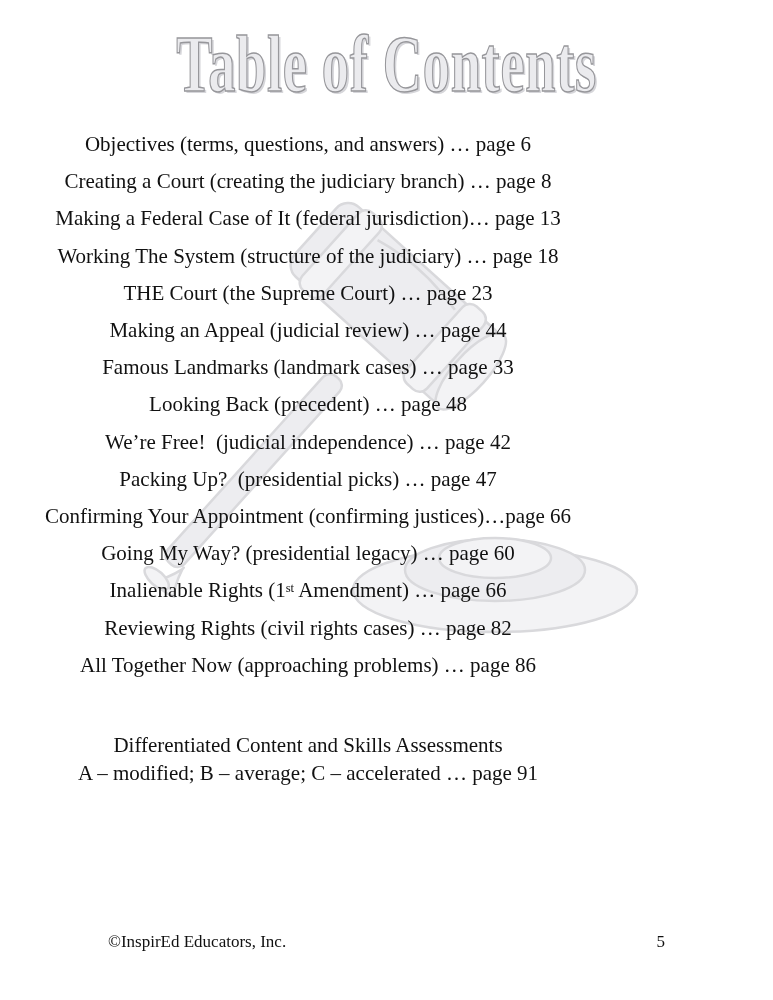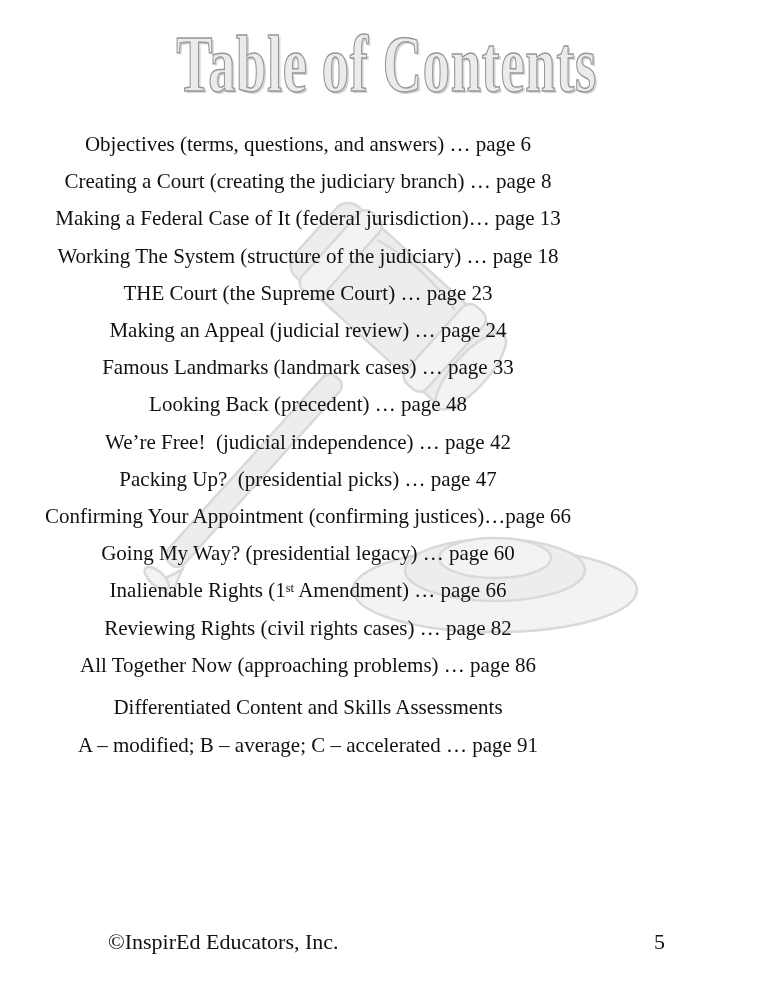--- a/index.html
+++ b/index.html
@@ -45,40 +45,41 @@
     width: 616px;
     text-align: center;
     z-index: 1;
   }
   .toc-row {
     font-size: 21px;
     line-height: 37.2px;
     white-space: pre-wrap;
   }
   .toc-row.two-line {
-    line-height: 38px;
+    line-height: 28px;
     padding-top: 4px;
     padding-bottom: 3px;
+    margin-top: 43px;
   }
   .toc-row sup {
     font-size: 60%;
     vertical-align: baseline;
     position: relative;
     top: -0.45em;
     line-height: 0;
   }
   .footer {
     position: absolute;
     left: 108px;
     right: 108px;
     top: 931px;
     display: flex;
     justify-content: space-between;
     align-items: baseline;
-    font-size: 22px;
+    font-size: 17px;
     line-height: 22px;
     z-index: 1;
     text-align: center;
   }
 </style>
 </head>
 <body>
 
 <svg class="watermark" width="600" height="460" viewBox="0 0 600 460" aria-hidden="true">
   <g stroke="var(--watermark-stroke,#d9d9dc)" stroke-width="2.5" fill="var(--watermark-fill,#f3f3f5)">
@@ -104,21 +105,21 @@
 </svg>
 
 <div class="page-title">Table of Contents</div>
 
 <div class="toc">
     <div class="toc-row">Objectives (terms, questions, and answers) … page 6</div>
     <div class="toc-row">Creating a Court (creating the judiciary branch) … page 8</div>
     <div class="toc-row">Making a Federal Case of It (federal jurisdiction)… page 13</div>
     <div class="toc-row">Working The System (structure of the judiciary) … page 18</div>
     <div class="toc-row">THE Court (the Supreme Court) … page 23</div>
-    <div class="toc-row">Making an Appeal (judicial review) … page 24</div>
+    <div class="toc-row">Making an Appeal (judicial review) … page 44</div>
     <div class="toc-row">Famous Landmarks (landmark cases) … page 33</div>
     <div class="toc-row">Looking Back (precedent) … page 48</div>
     <div class="toc-row">We’re Free!  (judicial independence) … page 42</div>
     <div class="toc-row">Packing Up?  (presidential picks) … page 47</div>
     <div class="toc-row">Confirming Your Appointment (confirming justices)…page 66</div>
     <div class="toc-row">Going My Way? (presidential legacy) … page 60</div>
     <div class="toc-row">Inalienable Rights (1<sup>st</sup> Amendment) … page 66</div>
     <div class="toc-row">Reviewing Rights (civil rights cases) … page 82</div>
     <div class="toc-row">All Together Now (approaching problems) … page 86</div>
     <div class="toc-row two-line">Differentiated Content and Skills Assessments<br>A – modified; B – average; C – accelerated … page 91</div>

